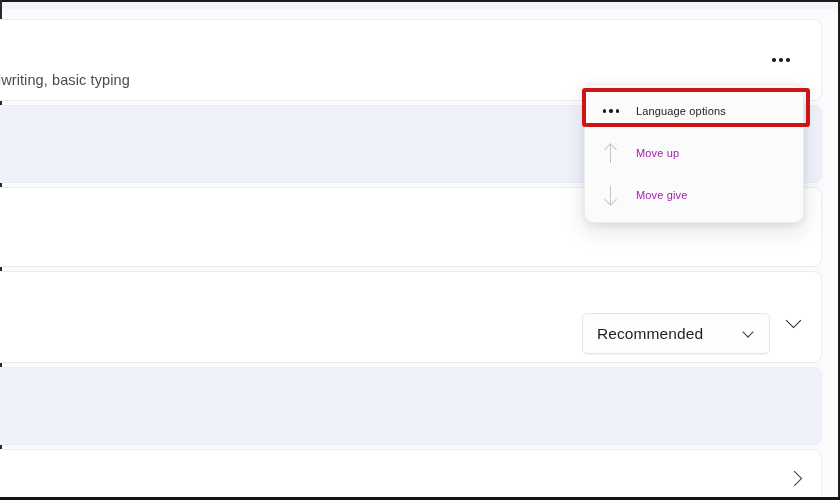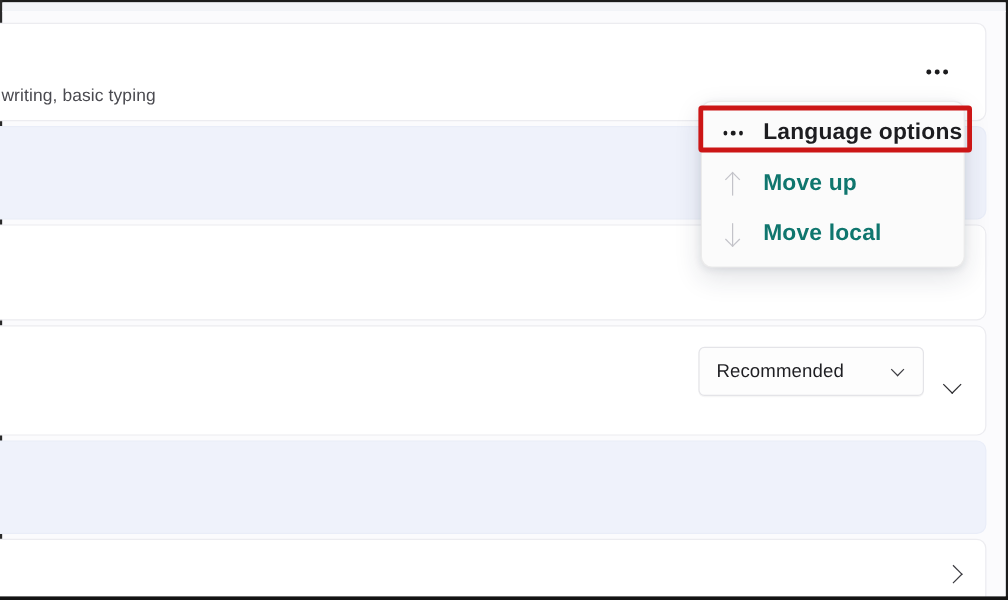--- a/index.html
+++ b/index.html
@@ -119,21 +119,21 @@
     width: 3.6px;
     height: 3.6px;
     border-radius: 50%;
     background: #1c1c1e;
   }
 
   
   .dropdown {
     position: absolute;
     left: 580px;
-    top: 280px;
+    top: 304px;
     width: 188px;
     height: 41px;
     background: #fdfdfd;
     border: 1px solid #e4e4e8;
     border-radius: 5px;
     display: flex;
     align-items: center;
     padding: 0 14px;
     box-sizing: border-box;
     box-shadow: 0 1px 0 rgba(0,0,0,0.035);
@@ -218,27 +218,26 @@
     box-sizing: border-box;
   }
   .menu-icon {
     width: 26px;
     display: flex;
     align-items: center;
     justify-content: flex-start;
     flex: none;
   }
   .menu-text {
-    font-size: 19px;
+    font-size: 11px;
     color: #1d1d20;
     letter-spacing: 0.15px;
     margin-left: 7px;
-    font-weight: bold;
-  }
-  .menu-item.disabled .menu-text { color: #0f766e; }
+  }
+  .menu-item.disabled .menu-text { color: #a21caf; }
 
   .mi-dots {
     display: flex;
     gap: 3px;
     align-items: center;
   }
   .mi-dots span {
     width: 3.3px; height: 3.3px;
     border-radius: 50%;
     background: #1c1c1e;
@@ -388,21 +387,21 @@
       <span class="menu-icon">
         <span class="arrow-up"></span>
       </span>
       <span class="menu-text">Move up</span>
     </div>
 
     <div class="menu-item disabled">
       <span class="menu-icon">
         <span class="arrow-down"></span>
       </span>
-      <span class="menu-text">Move local</span>
+      <span class="menu-text">Move give</span>
     </div>
 
 
   </div>
 
   <div class="red-box"></div>
 
   <div class="frame-bottom"></div>
 
 </div>

